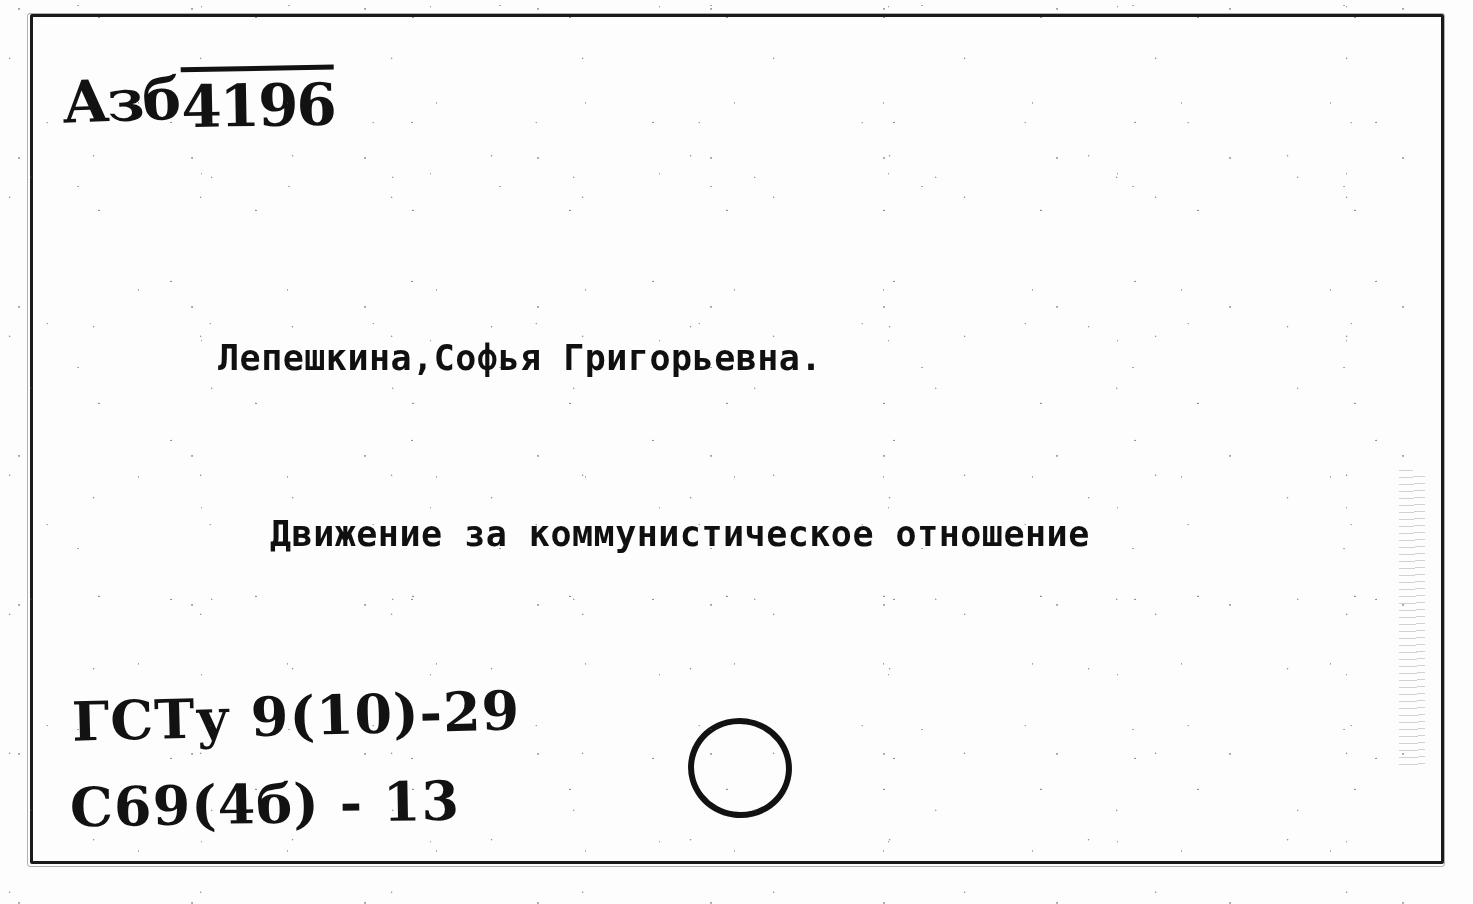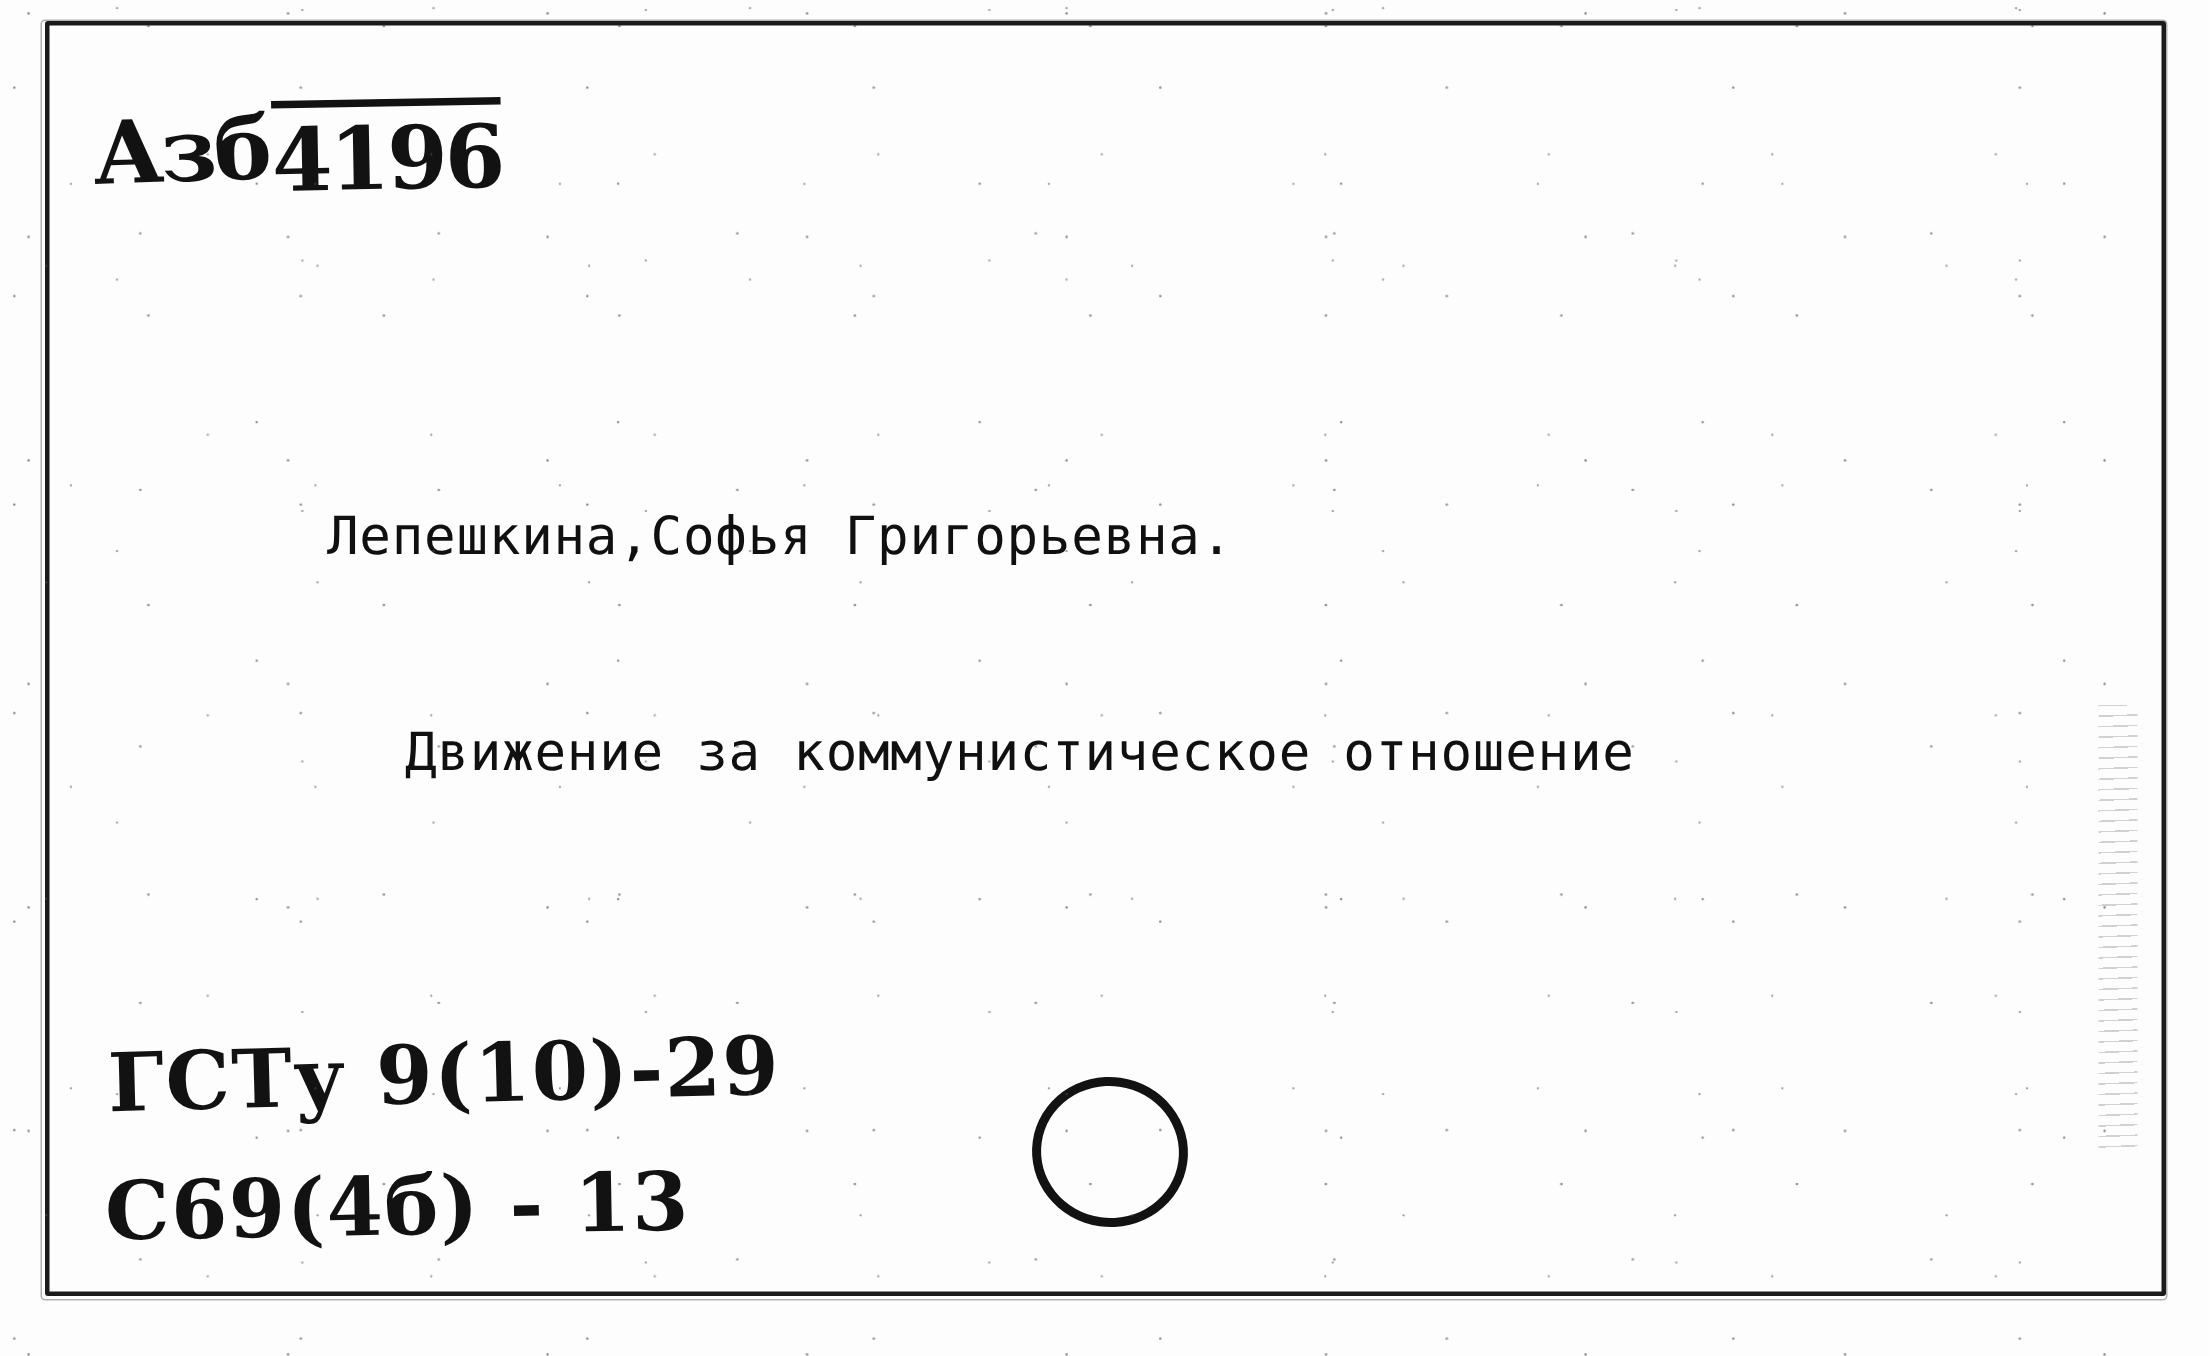--- a/index.html
+++ b/index.html
@@ -112,22 +112,23 @@
     color: #101010;
     font-family: "DejaVu Sans Mono", monospace;
     font-size: 35px;
     line-height: 48px;
     letter-spacing: 0.5px;
     white-space: pre;
   }
   #typed .ln {
     display: block;
     overflow: visible;
+    font-weight: bold;
   }
-  #typed .indent { padding-left: 52px; }
+  #typed .indent { padding-left: 52px; margin-top: 32px; }
 
   
   #streak {
     position: absolute;
     right: 48px;
     top: 470px;
     width: 26px;
     height: 300px;
     pointer-events: none;
     opacity: .5;

